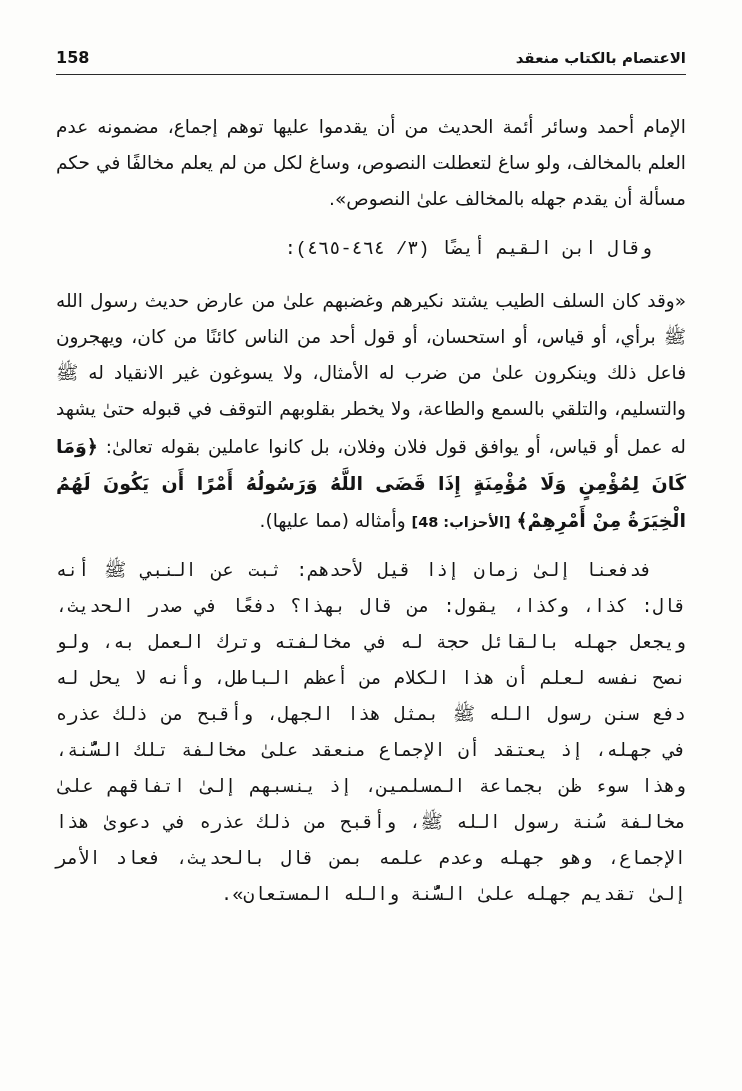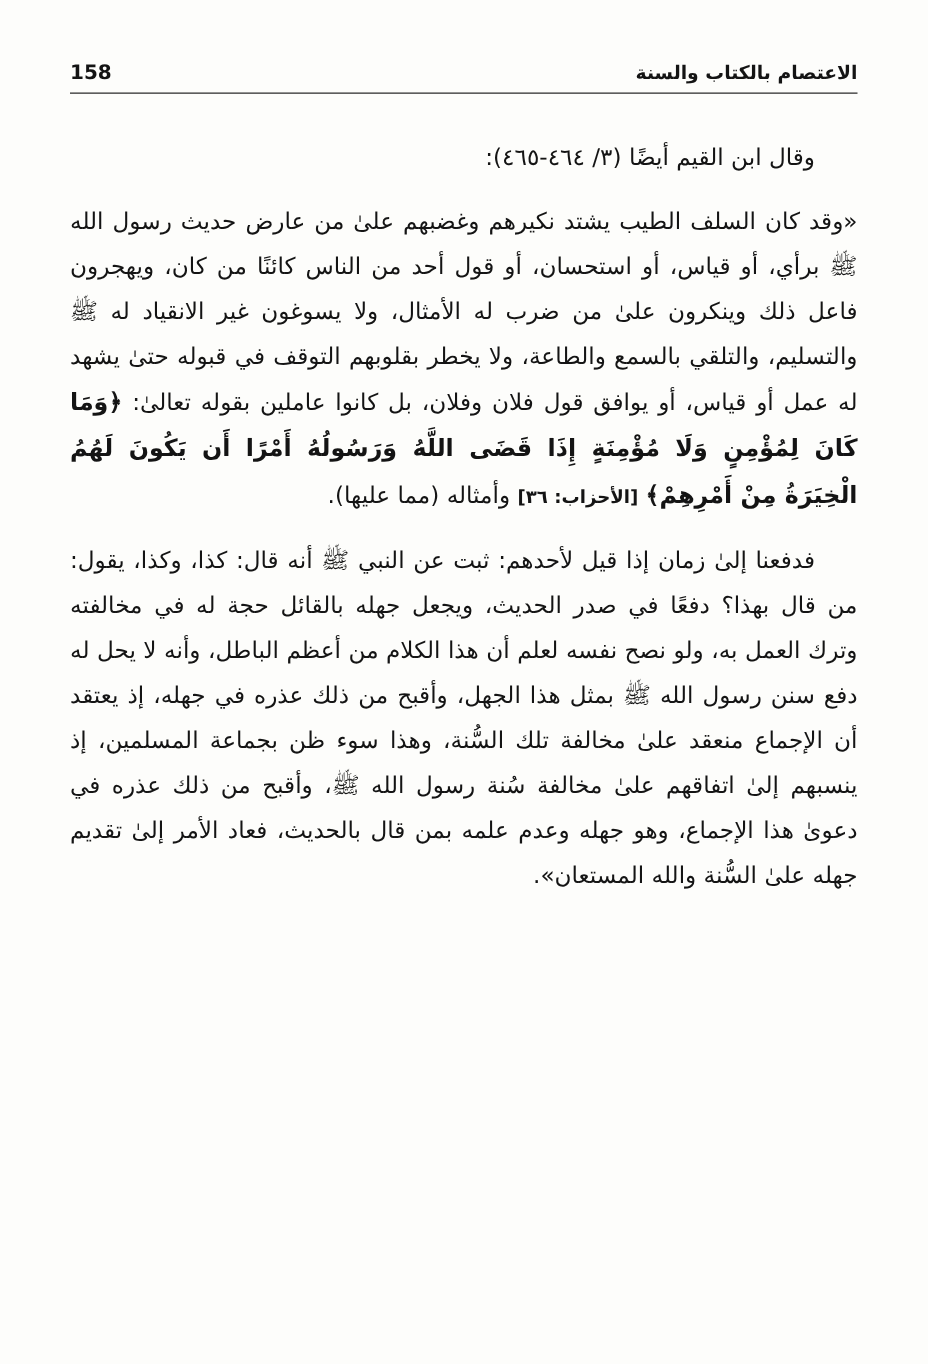--- a/index.html
+++ b/index.html
@@ -47,51 +47,53 @@
     font-size: 18.5px;
     line-height: 1.95;
     text-align: justify;
     text-justify: inter-word;
   }
   .para {
     margin: 0 0 15px 0;
   }
   .para.indent {
     text-indent: 34px;
+    font-family: Liberation Mono, monospace;
   }
   .verse {
     font-weight: 700;
     font-size: 19px;
   }
   .verse-ref {
     font-size: 14.5px;
     font-weight: 700;
   }
 </style>
 </head>
 <body>
 
 <div class="page">
 
   <header class="page-header">
-    <span class="book-title">الاعتصام بالكتاب والسنة</span>
+    <span class="book-title">الاعتصام بالكتاب منعقد</span>
     <span class="page-number">158</span>
   </header>
 
   <div class="header-rule"></div>
 
   <main class="body-text">
 
+    <p class="para">الإمام أحمد وسائر أئمة الحديث من أن يقدموا عليها توهم إجماع، مضمونه عدم العلم بالمخالف، ولو ساغ لتعطلت النصوص، وساغ لكل من لم يعلم مخالفًا في حكم مسألة أن يقدم جهله بالمخالف علىٰ النصوص».</p>
 
     <p class="para indent">وقال ابن القيم أيضًا (٣/ ٤٦٤-٤٦٥):</p>
 
     <p class="para">
       <span>«وقد كان السلف الطيب يشتد نكيرهم وغضبهم علىٰ من عارض حديث رسول الله ﷺ برأي، أو قياس، أو استحسان، أو قول أحد من الناس كائنًا من كان، ويهجرون فاعل ذلك وينكرون علىٰ من ضرب له الأمثال، ولا يسوغون غير الانقياد له ﷺ والتسليم، والتلقي بالسمع والطاعة، ولا يخطر بقلوبهم التوقف في قبوله حتىٰ يشهد له عمل أو قياس، أو يوافق قول فلان وفلان، بل كانوا عاملين بقوله تعالىٰ:</span>
       <span class="verse">﴿وَمَا كَانَ لِمُؤْمِنٍ وَلَا مُؤْمِنَةٍ إِذَا قَضَى اللَّهُ وَرَسُولُهُ أَمْرًا أَن يَكُونَ لَهُمُ الْخِيَرَةُ مِنْ أَمْرِهِمْ﴾</span>
-      <span class="verse-ref">[الأحزاب: ٣٦]</span>
+      <span class="verse-ref">[الأحزاب: 48]</span>
       <span>وأمثاله (مما عليها).</span>
     </p>
 
     <p class="para indent">فدفعنا إلىٰ زمان إذا قيل لأحدهم: ثبت عن النبي ﷺ أنه قال: كذا، وكذا، يقول: من قال بهذا؟ دفعًا في صدر الحديث، ويجعل جهله بالقائل حجة له في مخالفته وترك العمل به، ولو نصح نفسه لعلم أن هذا الكلام من أعظم الباطل، وأنه لا يحل له دفع سنن رسول الله ﷺ بمثل هذا الجهل، وأقبح من ذلك عذره في جهله، إذ يعتقد أن الإجماع منعقد علىٰ مخالفة تلك السُّنة، وهذا سوء ظن بجماعة المسلمين، إذ ينسبهم إلىٰ اتفاقهم علىٰ مخالفة سُنة رسول الله ﷺ، وأقبح من ذلك عذره في دعوىٰ هذا الإجماع، وهو جهله وعدم علمه بمن قال بالحديث، فعاد الأمر إلىٰ تقديم جهله علىٰ السُّنة والله المستعان».</p>
 
   </main>
 
 </div>
 
 </body></html>

